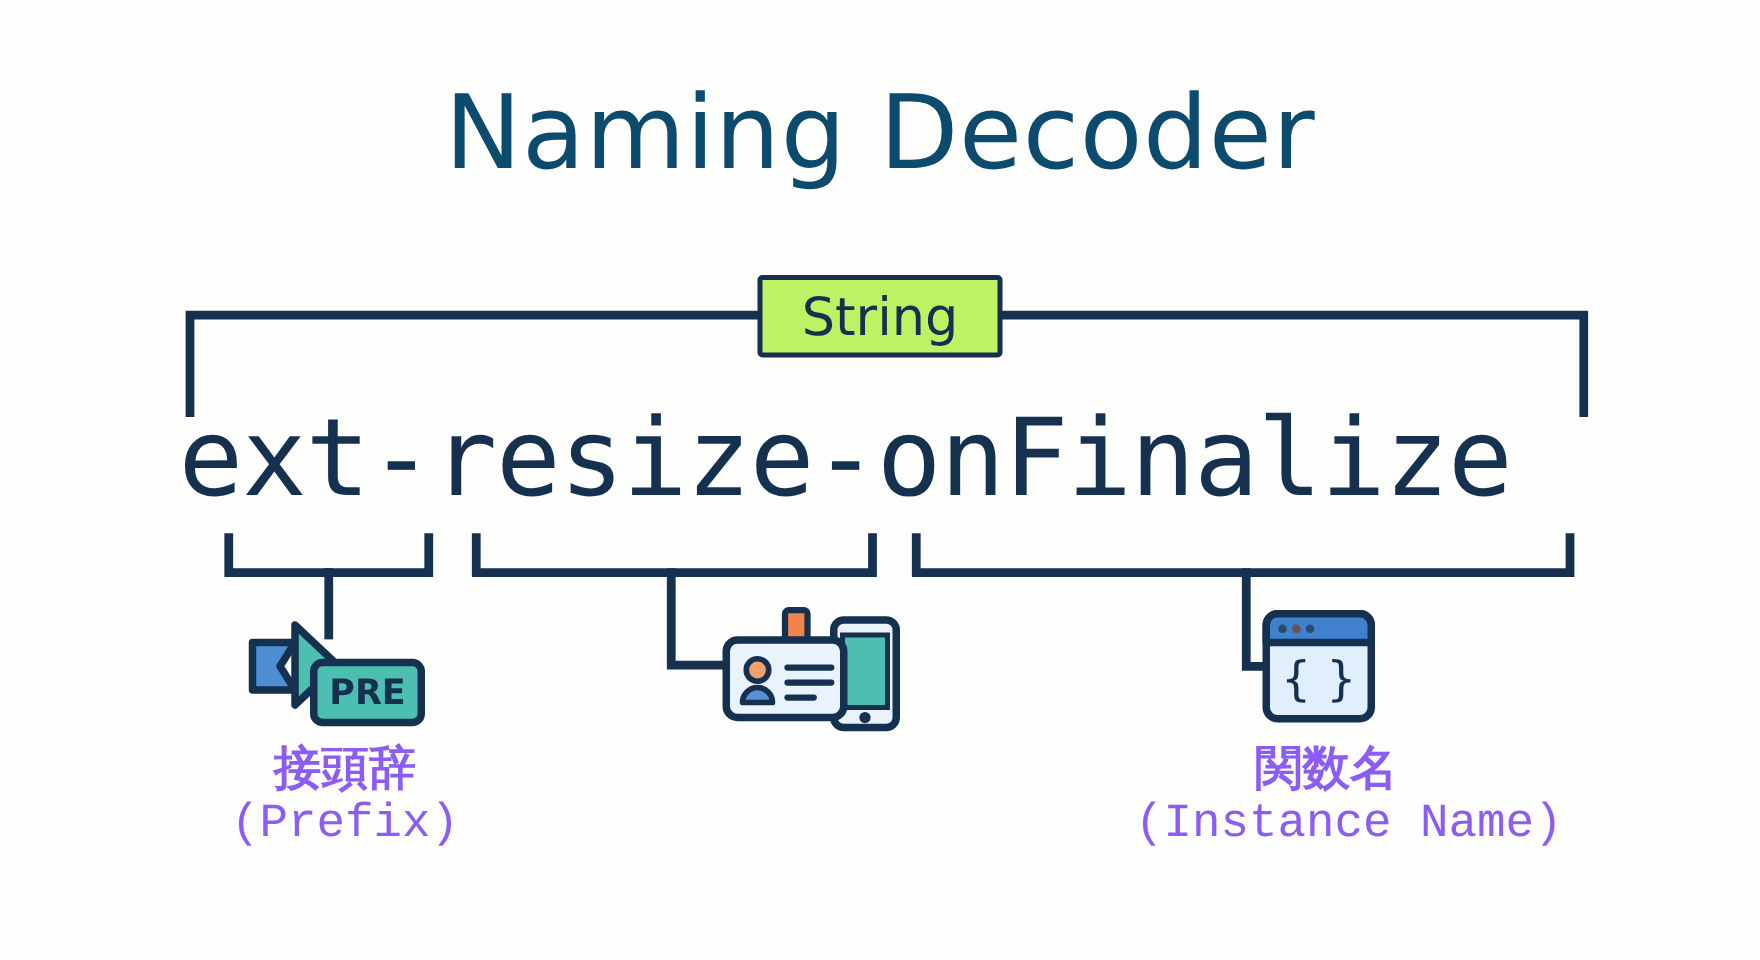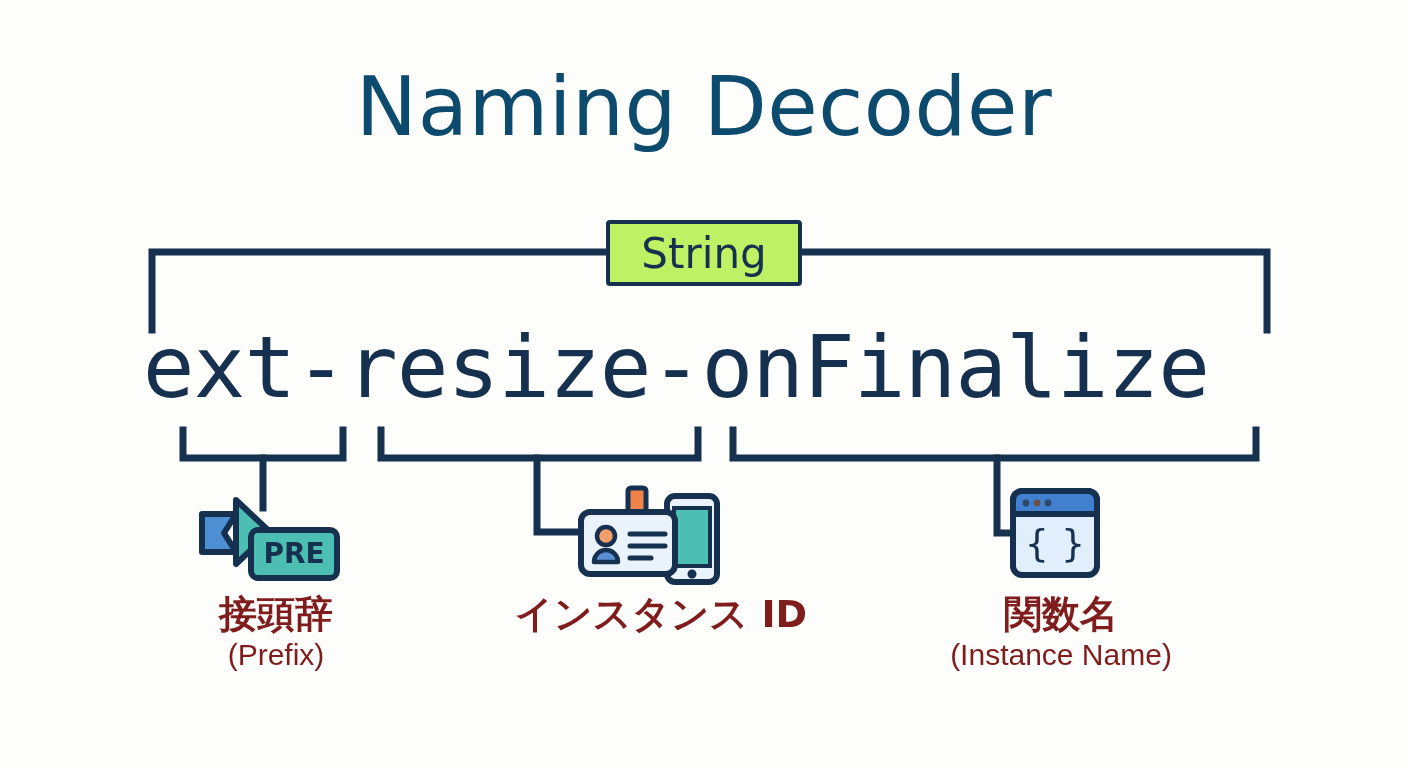--- a/index.html
+++ b/index.html
@@ -84,36 +84,36 @@
     position: absolute;
   }
   #icon-prefix   { left: 196px; top: 492px; }
   #icon-instance { left: 575px; top: 484px; }
   #icon-function { left: 1008px; top: 486px; }
 
   
   .group-label {
     position: absolute;
     text-align: center;
-    color: #7f1d1d;
+    color: #8b5cf6;
   }
   .group-label .jp {
     display: block;
     font-size: 38px;
     font-weight: 700;
     line-height: 1.18;
     font-family: "DejaVu Sans", "Liberation Sans", sans-serif;
     white-space: nowrap;
   }
   .group-label .en {
     display: block;
-    font-size: 30px;
+    font-size: 38px;
     font-weight: 400;
     line-height: 1.22;
-    font-family: Liberation Sans, sans-serif;
+    font-family: Liberation Mono, monospace;
     white-space: nowrap;
   }
   #label-prefix   { left:  123px; top: 592px; width: 306px; }
   #label-instance { left:  508px; top: 592px; width: 306px; }
   #label-function { left:  908px; top: 592px; width: 306px; }
 </style>
 </head>
 <body>
 
 <div id="stage">
@@ -188,21 +188,20 @@
       <text x="47" y="70" text-anchor="middle" font-family="DejaVu Sans, Liberation Sans, sans-serif" font-size="38" font-weight="400" fill="#16304f">{ }</text>
     </svg>
   </div>
 
   <div class="group-label" id="label-prefix">
     <span class="jp">接頭辞</span>
     <span class="en">(Prefix)</span>
   </div>
 
   <div class="group-label" id="label-instance">
-    <span class="jp">インスタンス ID</span>
   </div>
 
   <div class="group-label" id="label-function">
     <span class="jp">関数名</span>
     <span class="en">(Instance Name)</span>
   </div>
 
 </div>
 
 </body></html>

